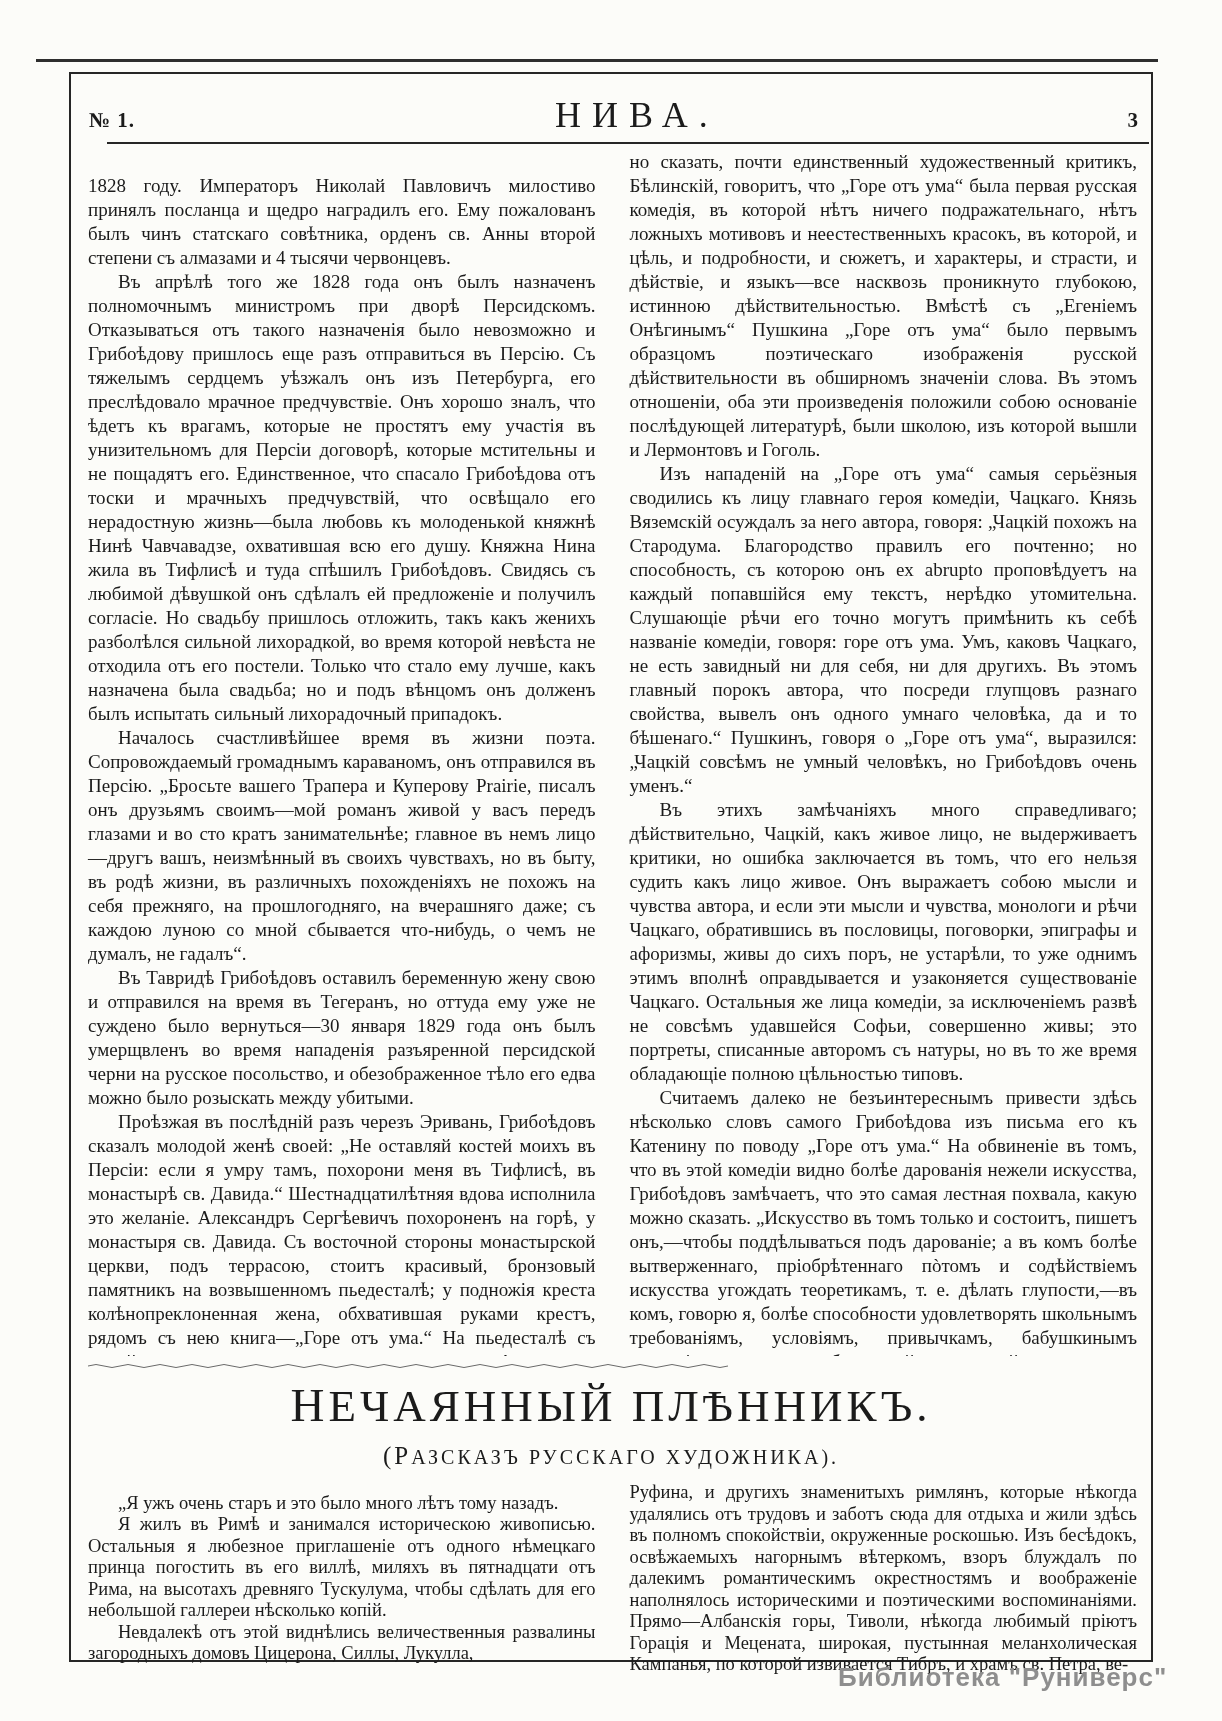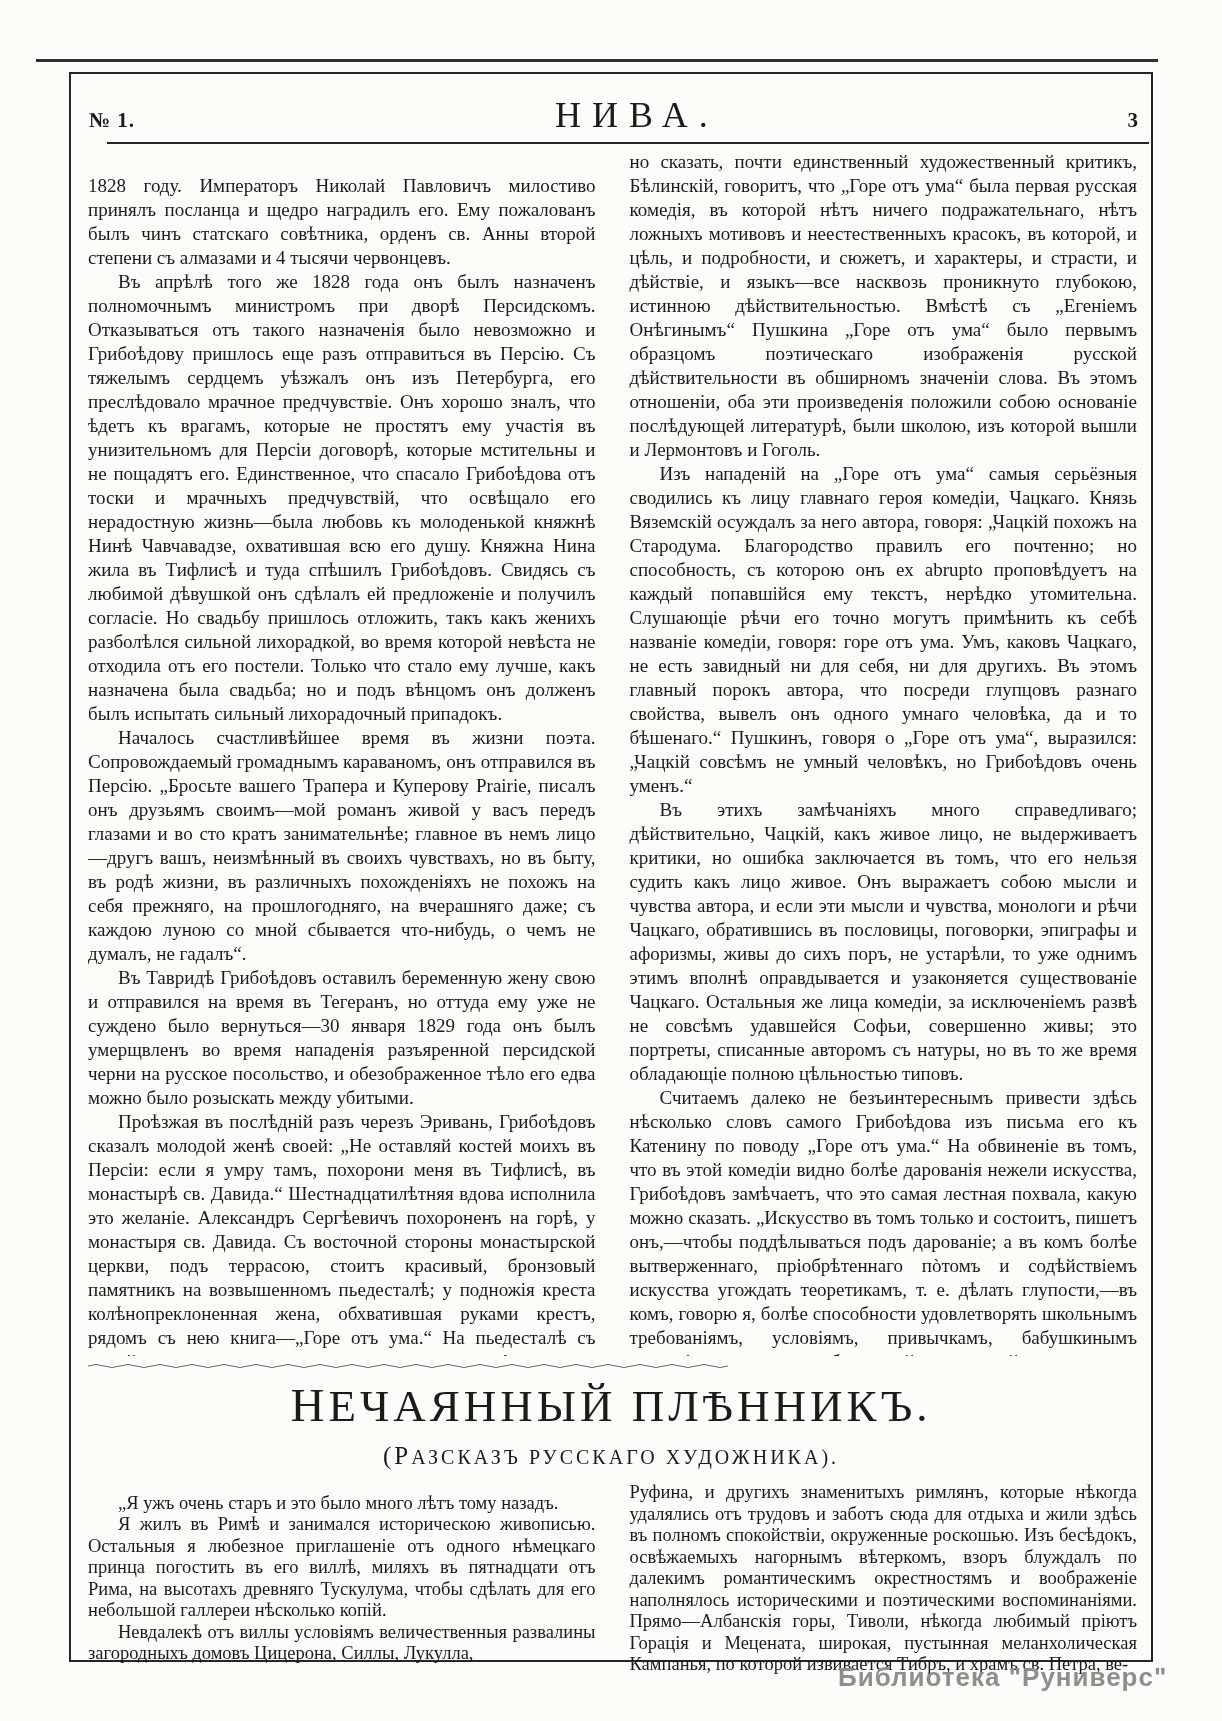--- a/index.html
+++ b/index.html
@@ -74,21 +74,21 @@
     </div>
 
     <div class="story-title">НЕЧАЯННЫЙ ПЛѢННИКЪ.</div>
     <div class="story-subtitle">(РАЗСКАЗЪ РУССКАГО ХУДОЖНИКА).</div>
 
     <div class="story-cols">
       <div class="cols">
         <div class="col">
             <p class="par ind"><span>„Я ужъ очень старъ и это было много лѣтъ тому назадъ.</span></p>
             <p class="par ind"><span>Я жилъ въ Римѣ и занимался историческою живописью. Остальныя я любезное приглашеніе отъ одного нѣмецкаго принца погостить въ его виллѣ, миляхъ въ пятнадцати отъ Рима, на высотахъ древняго Тускулума, чтобы сдѣлать для его небольшой галлереи нѣсколько копій.</span></p>
-            <p class="par ind"><span>Невдалекѣ отъ виллы условіямъ величественныя развалины загородныхъ домовъ Цицерона, Силлы, Лукулла,</span></p>
+            <p class="par ind"><span>Невдалекѣ отъ этой виднѣлись величественныя развалины загородныхъ домовъ Цицерона, Силлы, Лукулла,</span></p>
           </div>
         <div class="col">
             <p class="par"><span>Руфина, и другихъ знаменитыхъ римлянъ, которые нѣкогда удалялись отъ трудовъ и заботъ сюда для отдыха и жили здѣсь въ полномъ спокойствіи, окруженные роскошью. Изъ бесѣдокъ, освѣжаемыхъ нагорнымъ вѣтеркомъ, взоръ блуждалъ по далекимъ романтическимъ окрестностямъ и воображеніе наполнялось историческими и поэтическими воспоминаніями. Прямо—Албанскія горы, Тиволи, нѣкогда любимый пріютъ Горація и Мецената, широкая, пустынная меланхолическая Кампанья, по которой извивается Тибръ, и храмъ св. Петра, ве-</span></p>
           </div>
       </div>
     </div>
 
   </div>
 
   <div class="watermark">Библиотека "Руниверс"</div>

